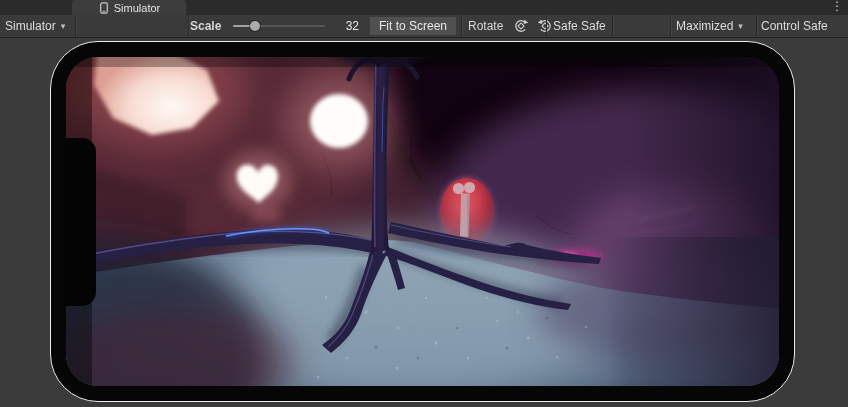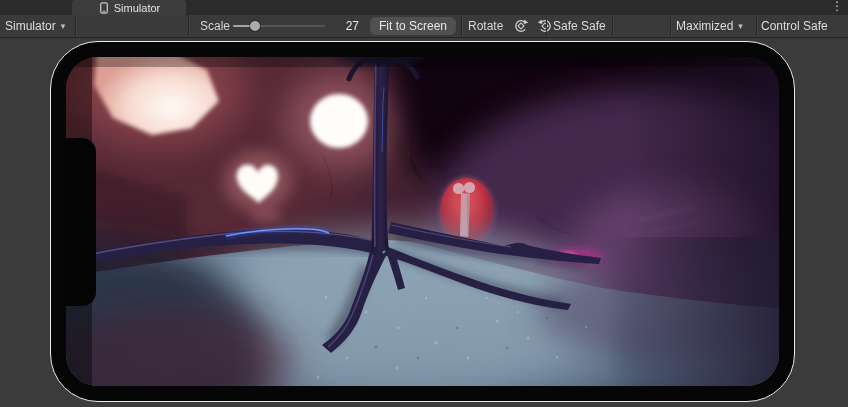--- a/index.html
+++ b/index.html
@@ -29,21 +29,21 @@
     position:absolute;left:0;top:15px;width:848px;height:23px;background:#3a3a3a;
     border-bottom:1px solid #232323;box-sizing:border-box;font-size:12px;
   }
   .tb-item{position:absolute;top:0;height:22px;line-height:22px;white-space:nowrap;color:#dcdcdc;}
   .tb-drop{cursor:pointer;}
   .tb-drop::after{content:"\25BE";font-size:9px;color:#bfbfbf;margin-left:5px;position:relative;top:-1px;}
   .tb-label{color:#d6d6d6;}
   .tb-sep{position:absolute;top:0;width:1px;height:22px;background:#2a2a2a;box-shadow:1px 0 0 rgba(255,255,255,0.05);}
   .tb-button{
     position:absolute;top:2px;height:18px;line-height:18px;padding:0 9px;
-    border-radius:6px;color:#e6e6e6;cursor:pointer;
+    border-radius:0;color:#e6e6e6;cursor:pointer;
   }
   .tb-button.active{background:#505050;}
   .slider{position:absolute;left:233px;top:0;width:92px;height:22px;cursor:pointer;}
   .slider-track{position:absolute;left:0;top:10px;width:100%;height:2px;background:#565656;border-radius:1px;}
   .slider-fill{position:absolute;left:0;top:10px;height:2px;background:#a3a3a3;border-radius:1px;width:24%;}
   .slider-thumb{
     position:absolute;top:6px;left:24%;width:10px;height:10px;margin-left:-5px;
     border-radius:50%;background:#ababab;box-shadow:0 0 0 1px rgba(0,0,0,.35);
   }
   .scale-value{position:absolute;left:331px;width:28px;text-align:right;color:#e8e8e8;}
@@ -77,27 +77,27 @@
       </svg>
       <span>Simulator</span>
     </div>
     <div class="kebab"></div>
   </div>
 
   <div class="toolbar">
     <span class="tb-item tb-drop" style="left:5px;">Simulator</span>
     <span class="tb-sep" style="left:75px;"></span>
     <span class="tb-sep" style="left:188px;"></span>
-    <span class="tb-item tb-label" style="left:200px;">Scale</span>
+    <span class="tb-item tb-label" style="left:190px;font-weight:bold;">Scale</span>
     <span class="slider">
       <span class="slider-track"></span>
       <span class="slider-fill" style="width: 24%;"></span>
       <span class="slider-thumb" style="left: 24%;"></span>
     </span>
-    <span class="tb-item scale-value">27</span>
+    <span class="tb-item scale-value">32</span>
     <span class="tb-button active" style="left:370px;">Fit to Screen</span>
     <span class="tb-sep" style="left:461px;"></span>
     <span class="tb-item tb-label" style="left:468px;">Rotate</span>
     <svg class="rotate-icon" style="left:513px;" viewBox="0 0 16 16">
       <path d="M12.2,11.4 A5.3,5.3 0 1 1 12.6,5.2" fill="none" stroke="#cfcfcf" stroke-width="1.3"></path>
       <polygon points="11.4,1.6 15.2,4.8 10.6,6.0" fill="#cfcfcf"></polygon>
       <rect x="5.9" y="5.9" width="4.2" height="4.2" fill="none" stroke="#cfcfcf" stroke-width="1.1" transform="rotate(45 8 8)"></rect>
     </svg>
     <svg class="rotate-icon" style="left:537px;" viewBox="0 0 16 16">
       <g transform="scale(-1,1) translate(-16,0)">

